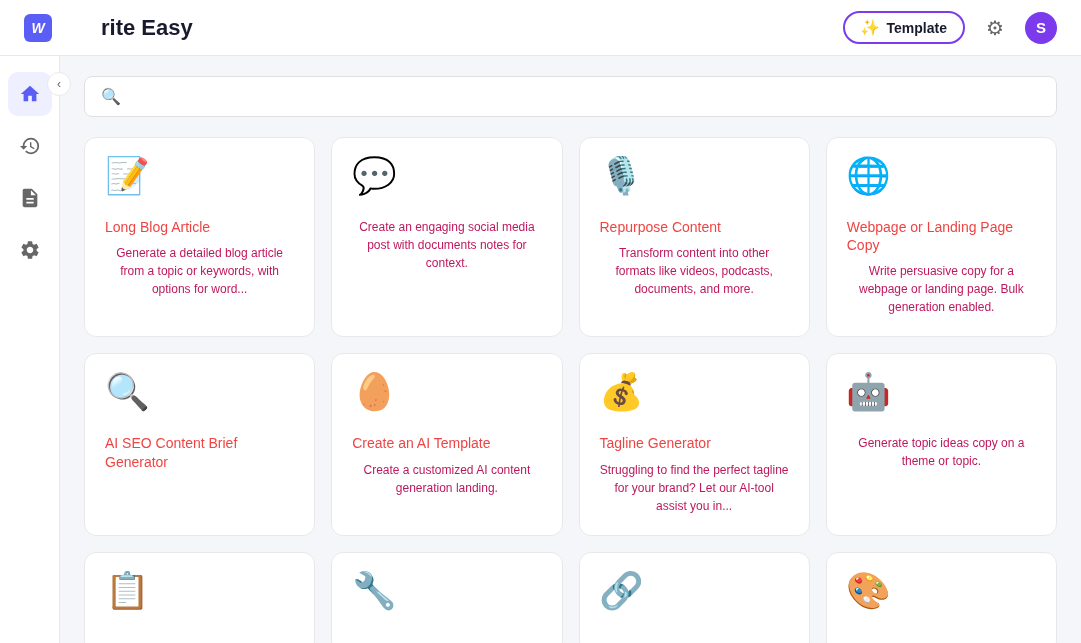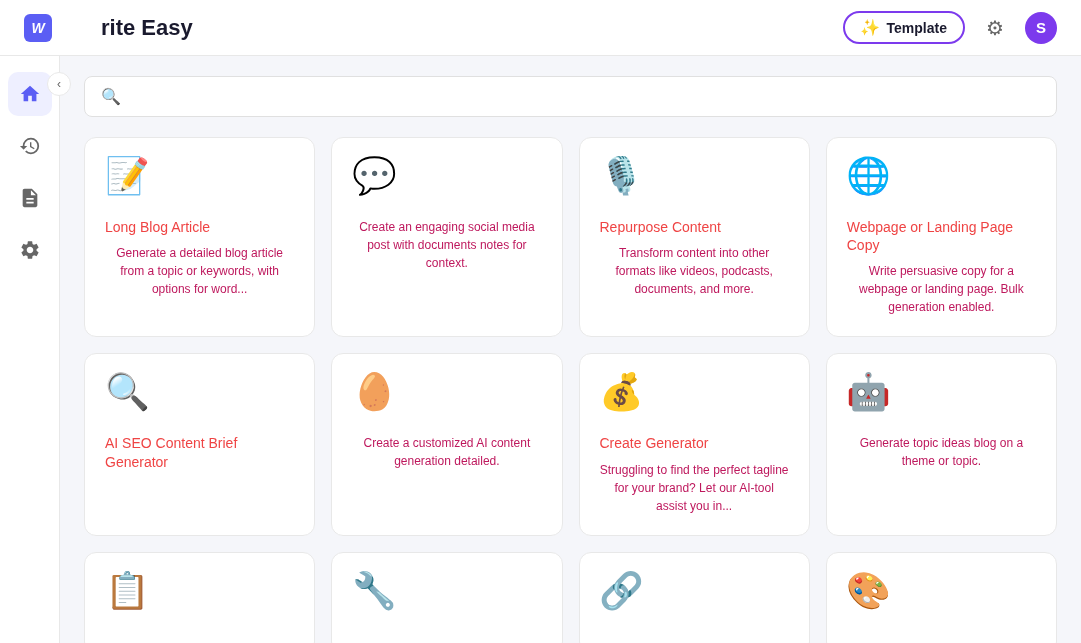--- a/index.html
+++ b/index.html
@@ -186,34 +186,35 @@
         <div class="card">
       <div class="card-icon">
         <span class="icon-emoji">🔍</span>
       </div>
       <div class="card-title">AI SEO Content Brief Generator</div>
     </div>
         <div class="card">
       <div class="card-icon">
         <span class="icon-emoji">🥚</span>
       </div>
-      <div class="card-desc">Create a customized AI content generation detailed.</div>
+      <div class="card-title">Create an AI Template</div>
+      <div class="card-desc">Create a customized AI content generation landing.</div>
     </div>
         <div class="card">
       <div class="card-icon">
         <span class="icon-emoji">💰</span>
       </div>
-      <div class="card-title">Create Generator</div>
+      <div class="card-title">Tagline Generator</div>
       <div class="card-desc">Struggling to find the perfect tagline for your brand? Let our AI-tool assist you in...</div>
     </div>
         <div class="card">
       <div class="card-icon">
         <span class="icon-emoji">🤖</span>
       </div>
-      <div class="card-desc">Generate topic ideas blog on a theme or topic.</div>
+      <div class="card-desc">Generate topic ideas copy on a theme or topic.</div>
     </div>
         <div class="card">
       <div class="card-icon">
         <span class="icon-emoji">📋</span>
       </div>
 
     </div>
         <div class="card">
       <div class="card-icon">
         <span class="icon-emoji">🔧</span>

